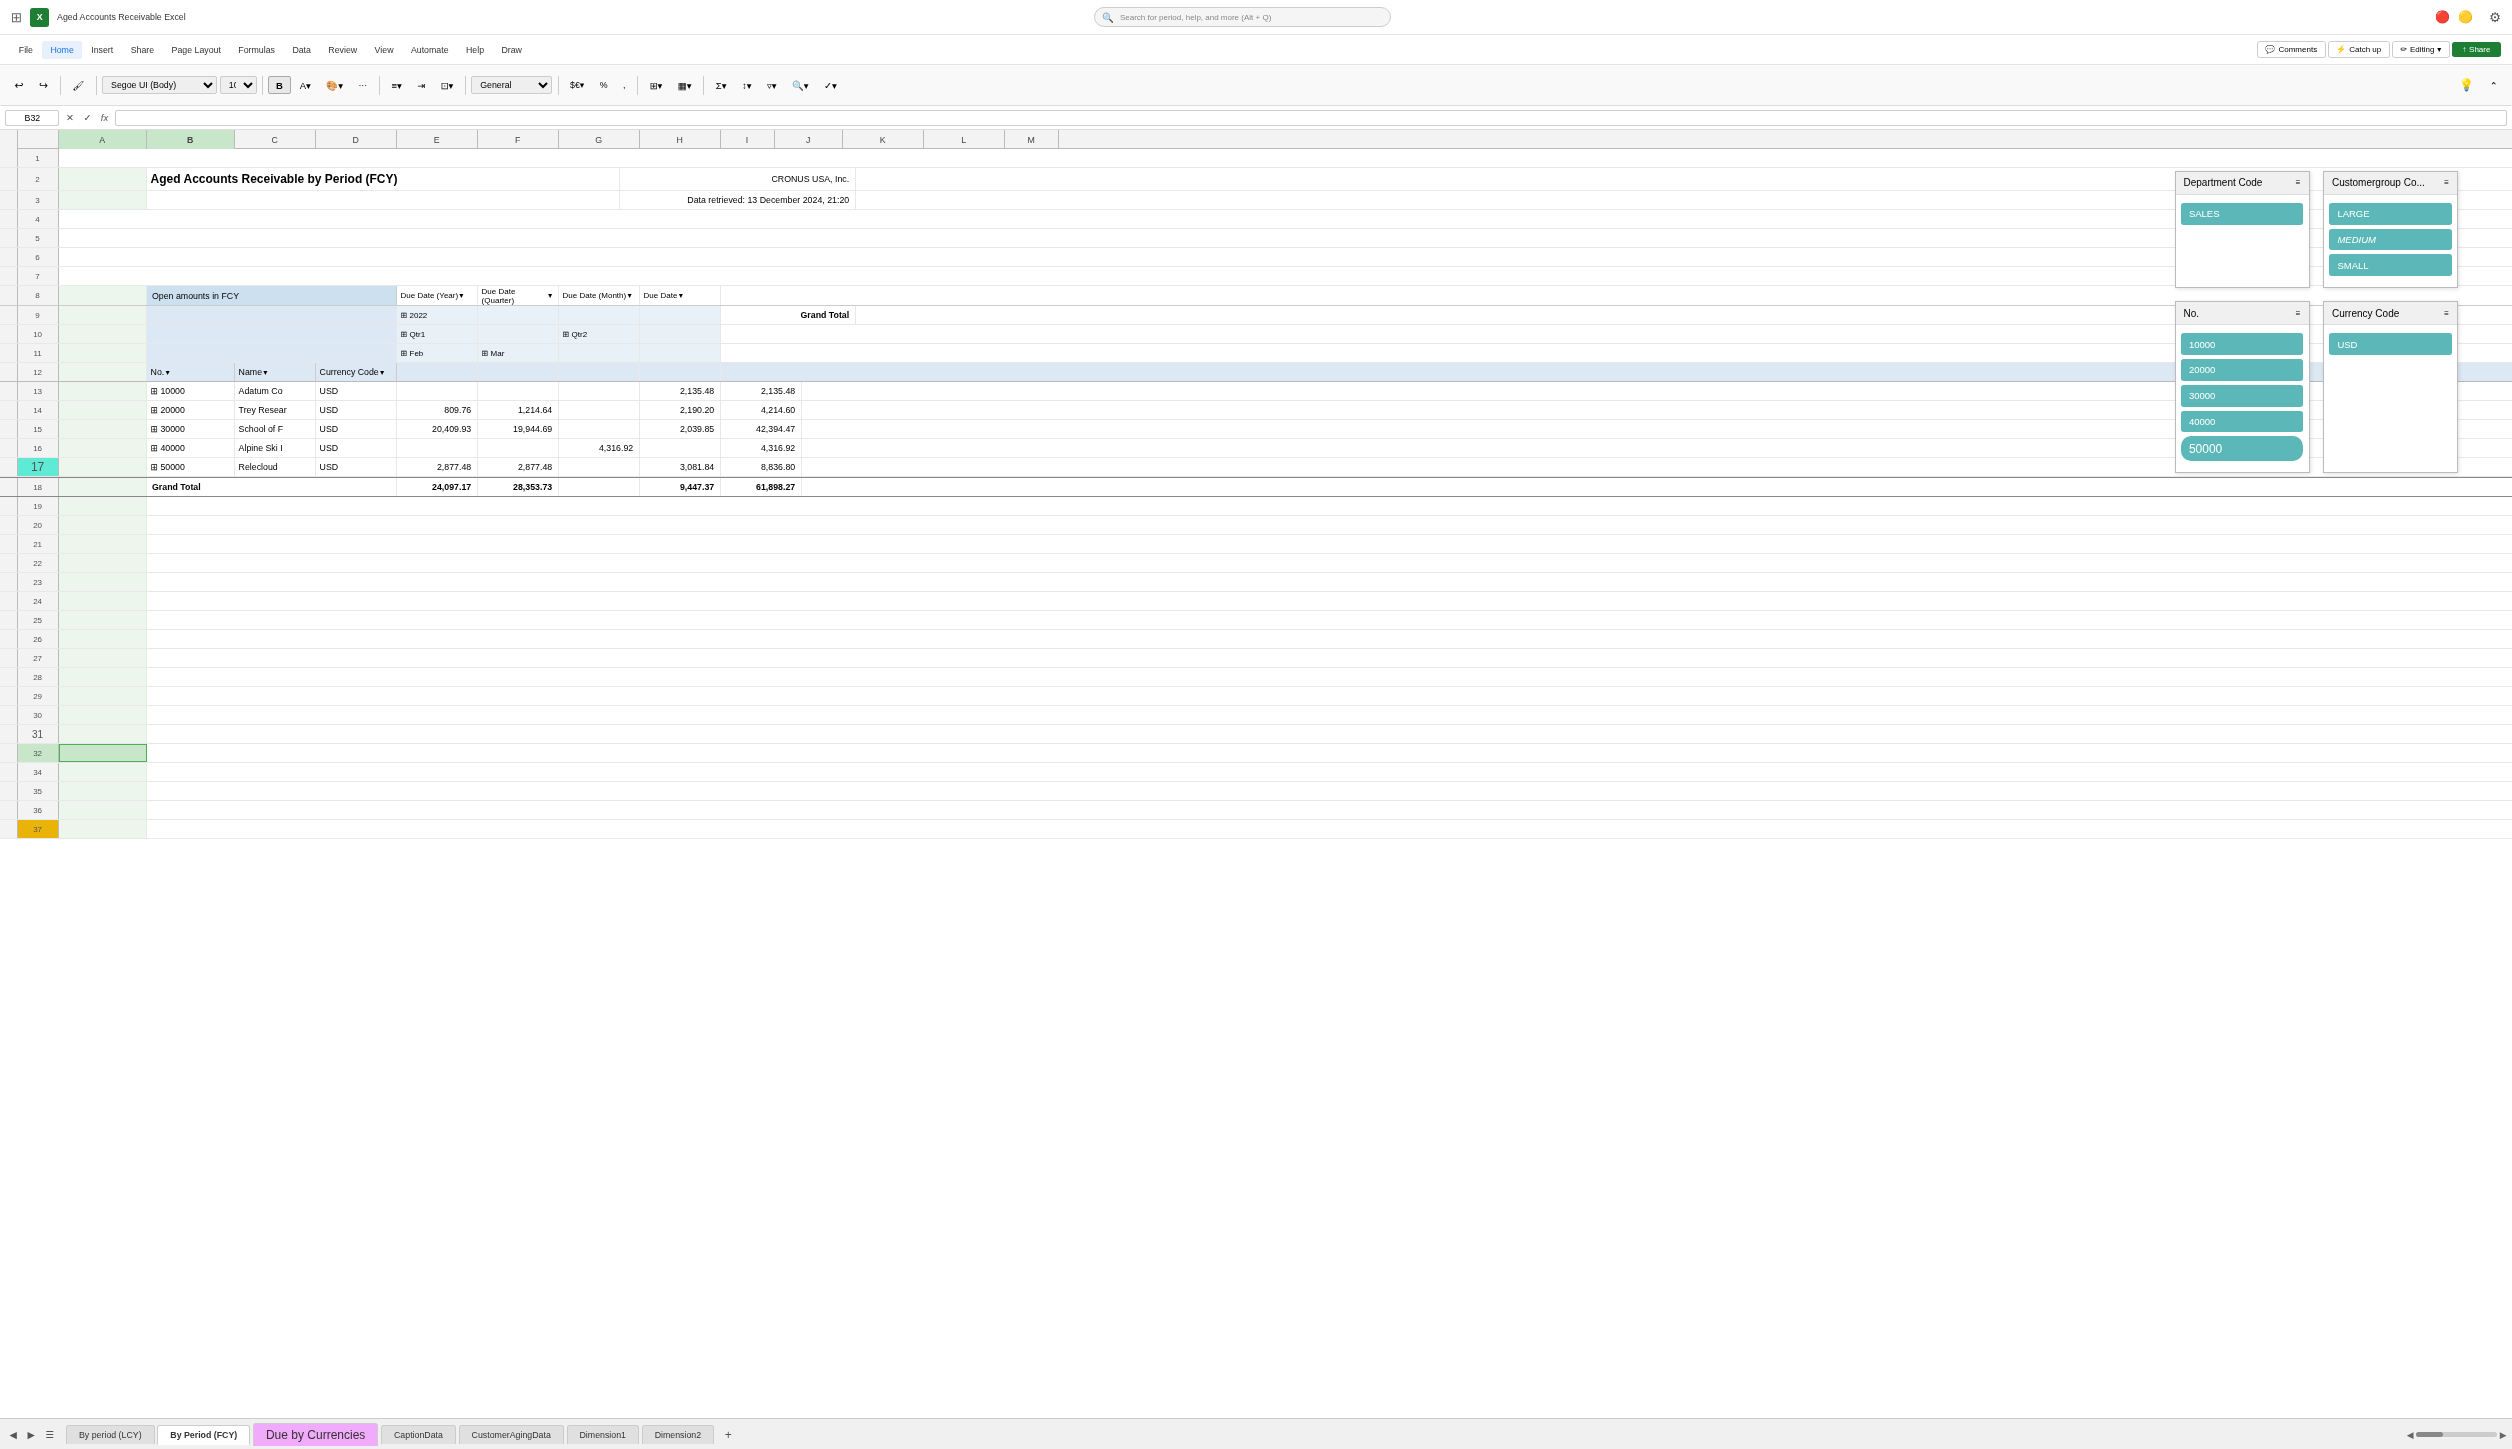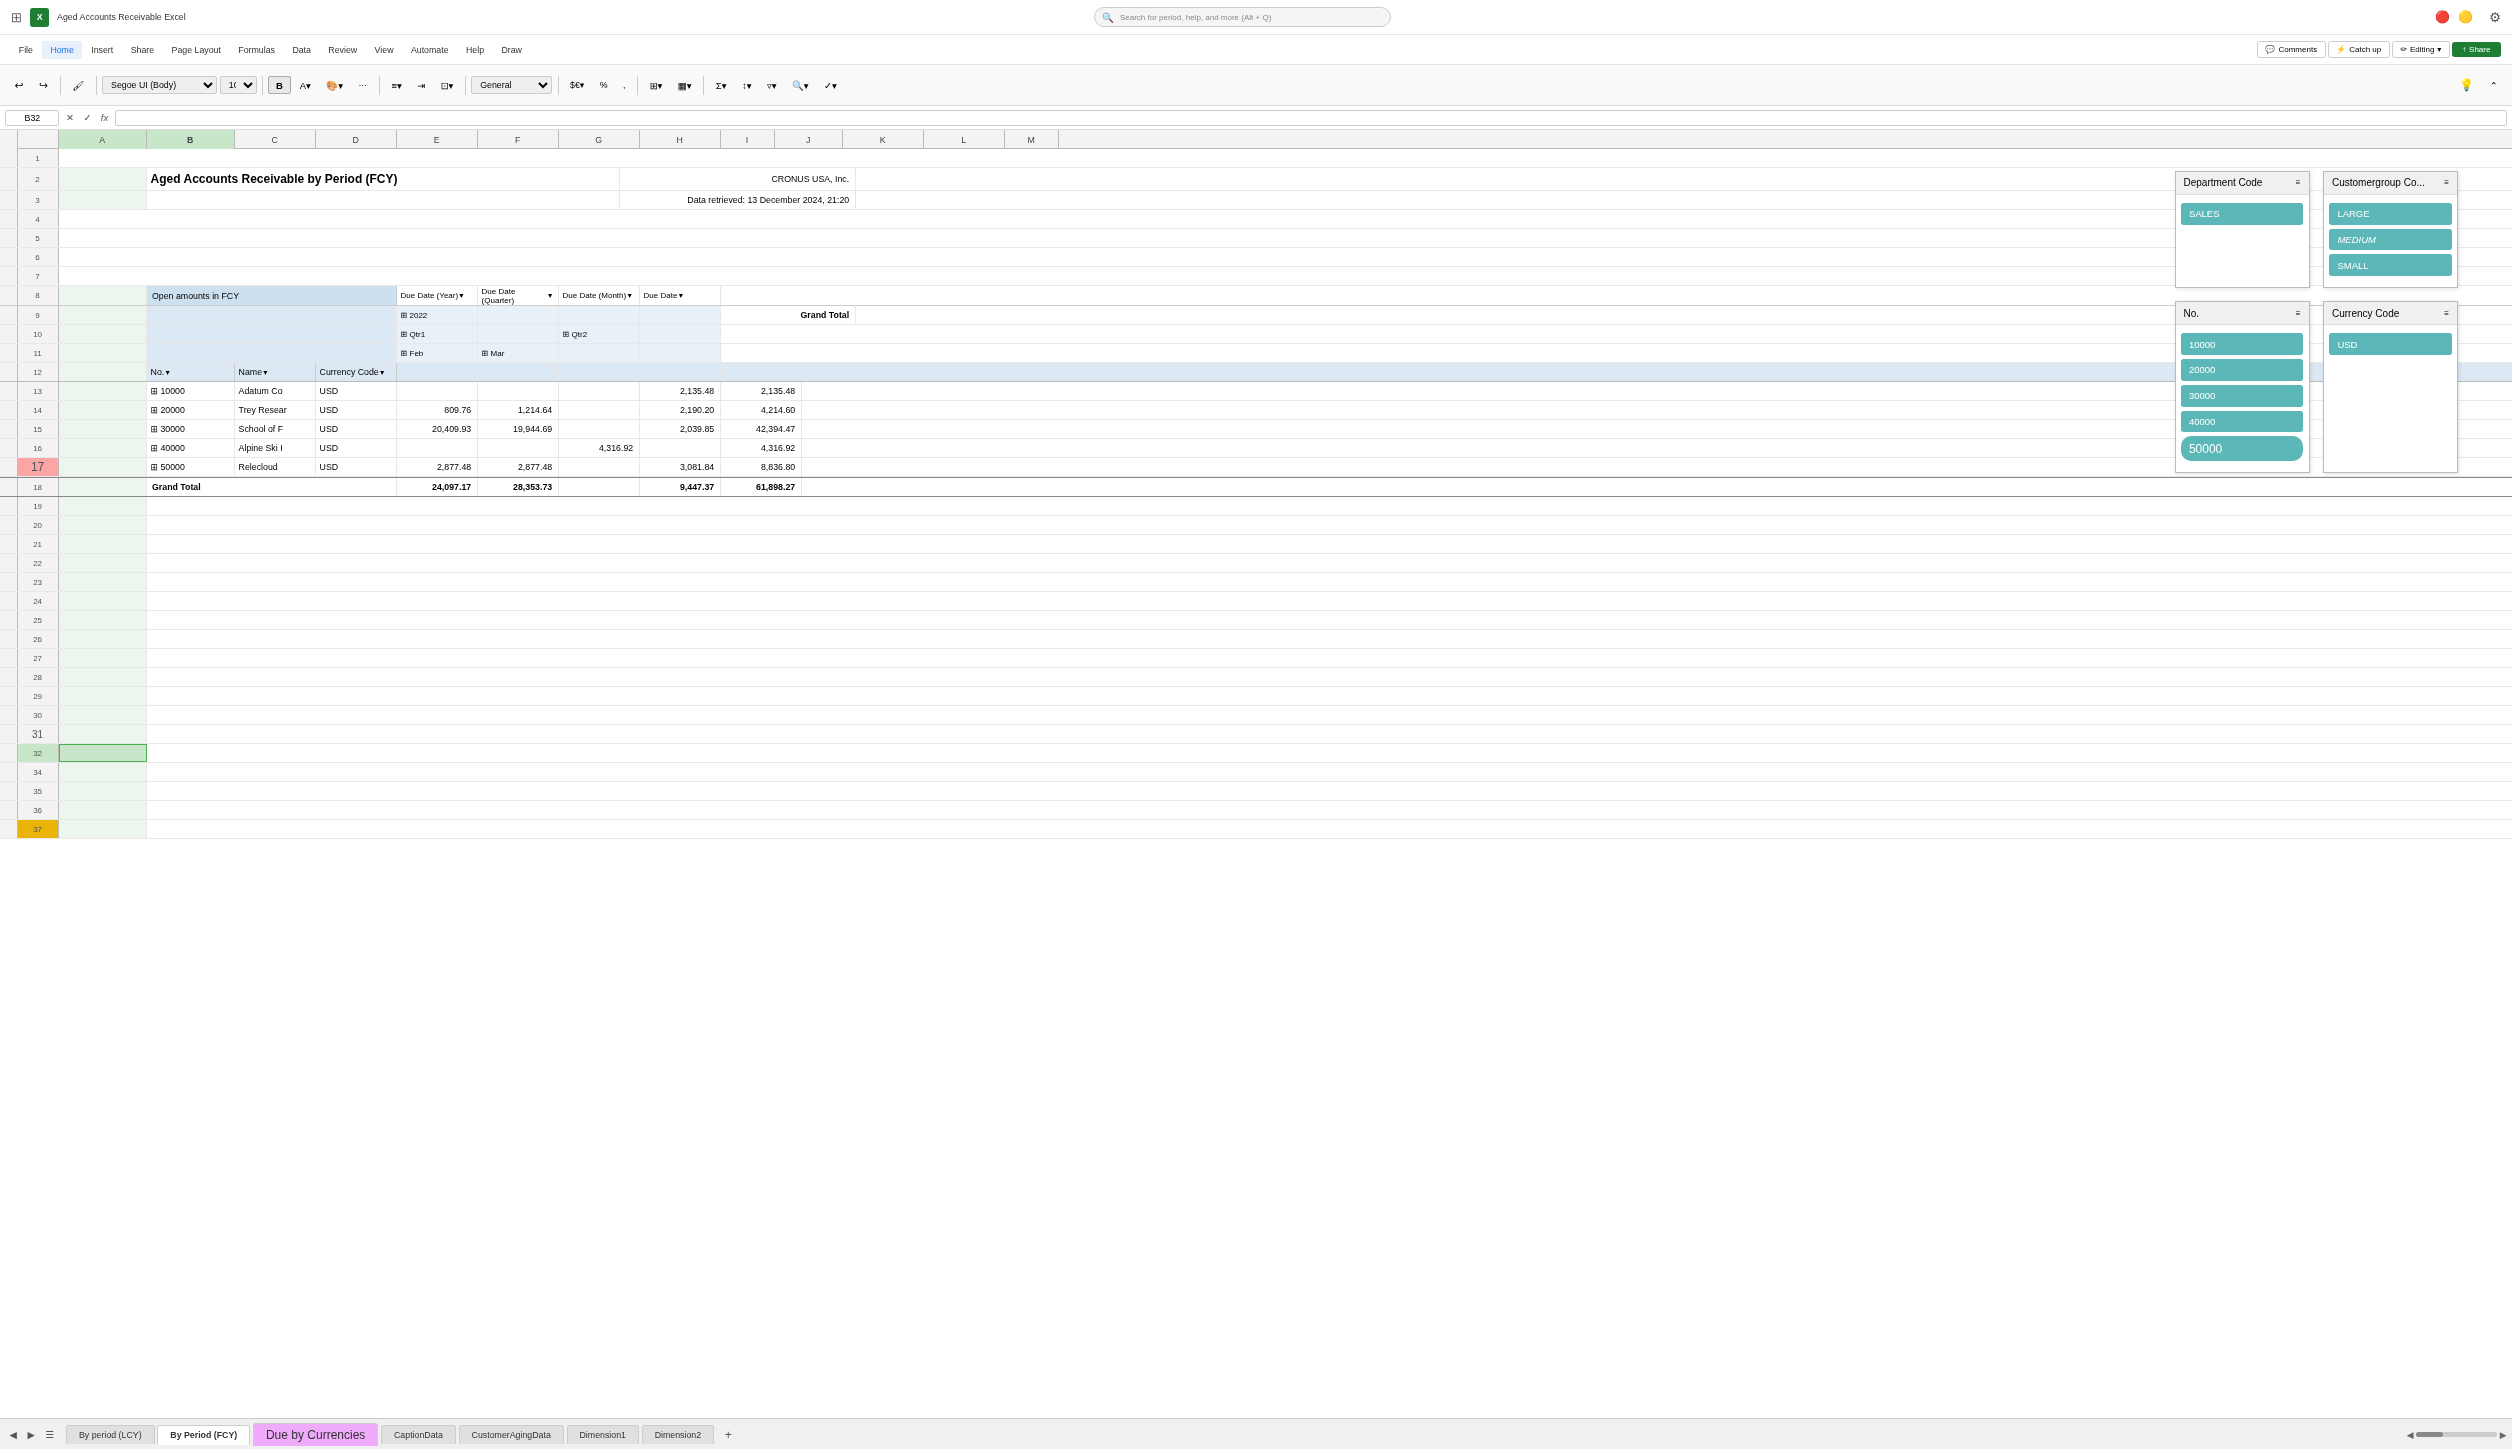--- a/index.html
+++ b/index.html
@@ -306,21 +306,21 @@
         <div style="width:81px;border-right:0.7px solid #e8e8e8;flex-shrink:0;"></div>
         <div style="width:81px;border-right:0.7px solid #e8e8e8;flex-shrink:0;"></div>
         <div style="width:81px;border-right:0.7px solid #e8e8e8;display:flex;align-items:center;justify-content:flex-end;padding:0 5.4px;font-size:8.8px;flex-shrink:0;">4,316.92</div>
         <div style="width:81px;border-right:0.7px solid #e8e8e8;flex-shrink:0;"></div>
         <div style="width:81px;border-right:0.7px solid #e8e8e8;display:flex;align-items:center;justify-content:flex-end;padding:0 5.4px;font-size:8.8px;flex-shrink:0;">4,316.92</div>
         <div style="flex:1;"></div>
       </div>
 
       <div style="display:flex;height:19px;border-bottom:0.7px solid #e8e8e8;">
         <div style="width:17.6px;background:#f3f3f3;border-right:0.7px solid #bbb;flex-shrink:0;"></div>
-        <div style="width:41px;background:#fca5a5;border-right:0.7px solid #bbb;display:flex;align-items:center;justify-content:center;font-size:12px;color:#555;flex-shrink:0;">17</div>
+        <div style="width:41px;background:#5eead4;border-right:0.7px solid #bbb;display:flex;align-items:center;justify-content:center;font-size:12px;color:#555;flex-shrink:0;">17</div>
         <div style="width:88px;background:#edf6ed;border-right:0.7px solid #e8e8e8;flex-shrink:0;"></div>
         <div style="width:88px;border-right:0.7px solid #e8e8e8;display:flex;align-items:center;padding:0 4px;font-size:8.8px;flex-shrink:0;">⊞ 50000</div>
         <div style="width:81px;border-right:0.7px solid #e8e8e8;display:flex;align-items:center;padding:0 4px;font-size:8.8px;flex-shrink:0;">Relecloud</div>
         <div style="width:81px;border-right:0.7px solid #e8e8e8;display:flex;align-items:center;padding:0 4px;font-size:8.8px;flex-shrink:0;">USD</div>
         <div style="width:81px;border-right:0.7px solid #e8e8e8;display:flex;align-items:center;justify-content:flex-end;padding:0 5.4px;font-size:8.8px;flex-shrink:0;">2,877.48</div>
         <div style="width:81px;border-right:0.7px solid #e8e8e8;display:flex;align-items:center;justify-content:flex-end;padding:0 5.4px;font-size:8.8px;flex-shrink:0;">2,877.48</div>
         <div style="width:81px;border-right:0.7px solid #e8e8e8;flex-shrink:0;"></div>
         <div style="width:81px;border-right:0.7px solid #e8e8e8;display:flex;align-items:center;justify-content:flex-end;padding:0 5.4px;font-size:8.8px;flex-shrink:0;">3,081.84</div>
         <div style="width:81px;border-right:0.7px solid #e8e8e8;display:flex;align-items:center;justify-content:flex-end;padding:0 5.4px;font-size:8.8px;flex-shrink:0;">8,836.80</div>
         <div style="flex:1;"></div>

